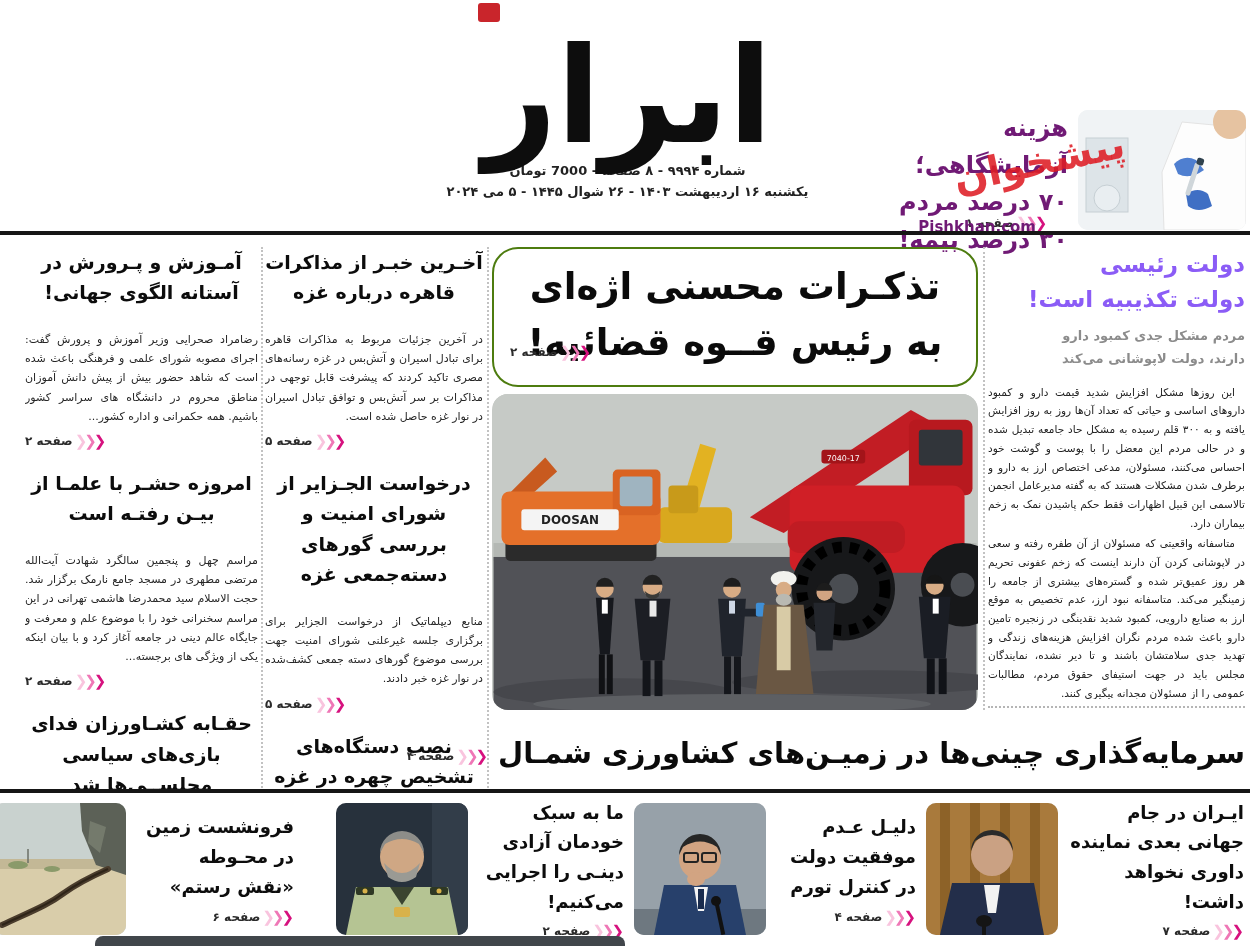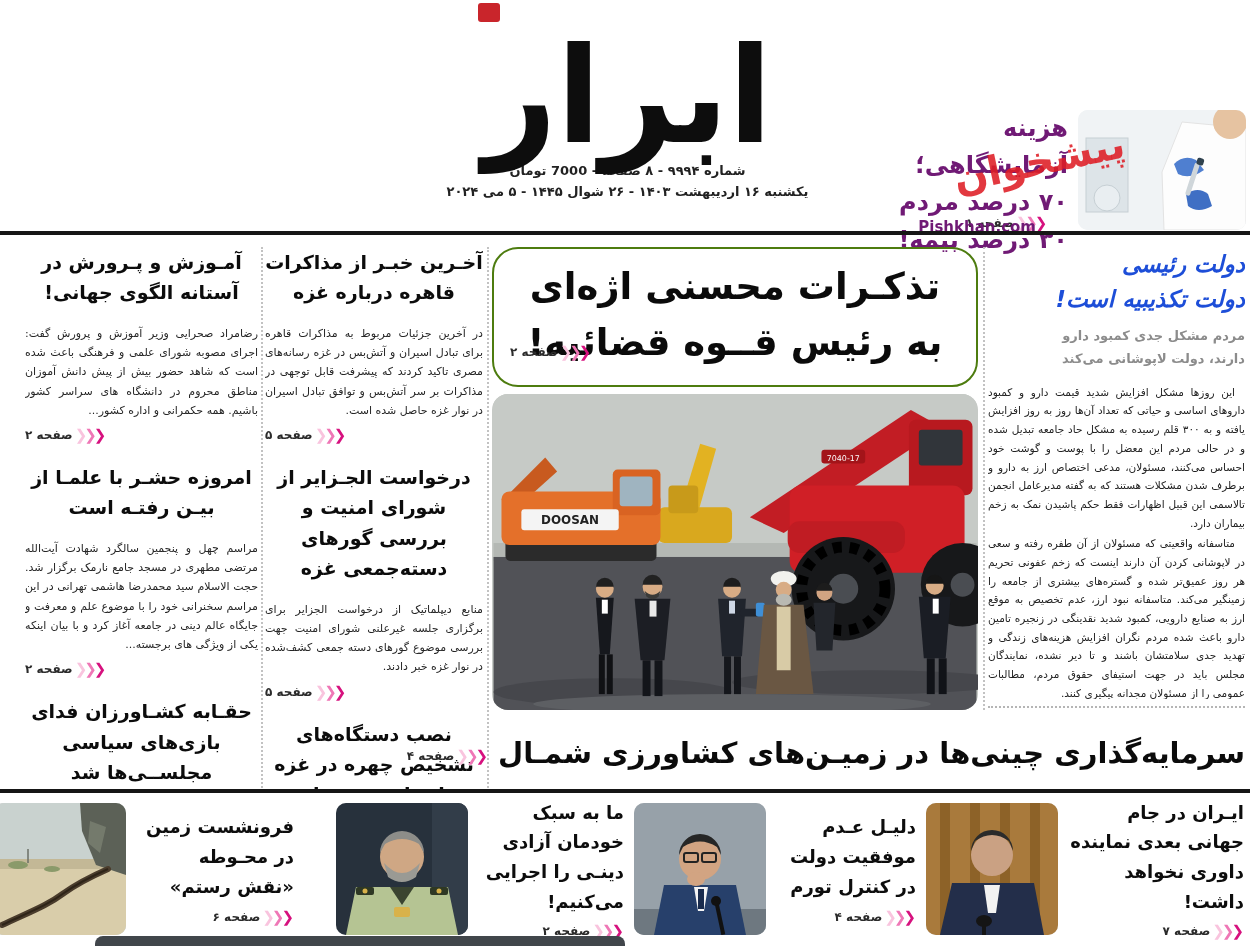--- a/index.html
+++ b/index.html
@@ -42,32 +42,32 @@
 
   
   .lead-box{position:absolute;left:492px;top:247px;width:486px;height:140px;border:2px solid #4d7c0f;border-radius:26px;box-sizing:border-box;}
   .lead-head{margin-top:10px;text-align:center;font-size:37px;font-weight:bold;line-height:1.5;color:#0b0b0b;}
   .lead-ref{position:absolute;left:16px;bottom:24px;}
   .lead-photo{position:absolute;left:492px;top:394px;width:486px;height:316px;border-radius:16px;overflow:hidden;background:#c6cac6;}
   .lead-photo svg{display:block;}
 
   
   .rcol{position:absolute;left:988px;top:247px;width:257px;height:452px;overflow:hidden;}
-  .rcol-head{font-size:23px;font-weight:bold;line-height:1.5;text-align:right;color:#1d4ed8;font-style:italic;}
+  .rcol-head{font-size:23px;font-weight:bold;line-height:1.5;text-align:right;color:#8b5cf6;}
   .rcol-sub{margin-top:8px;font-size:13px;font-weight:bold;line-height:1.8;color:#8c8c8c;text-align:right;}
   .rcol-body{margin-top:12px;font-size:10.5px;line-height:1.78;text-align:justify;color:#222;}
   .rcol-body p{margin:0 0 2px 0;text-indent:10px;}
 
   
   .ncol{position:absolute;top:247px;overflow:hidden;height:545px;}
   .ncol.left{left:25px;width:233px;}
   .ncol.mid{left:265px;width:218px;}
   .art{margin-bottom:18px;}
   .art-title{font-size:19px;font-weight:bold;line-height:1.6;text-align:center;color:#0c0c0c;}
-  .art-body{margin-top:16px;font-size:11px;line-height:1.75;text-align:justify;color:#262626;}
+  .art-body{margin-top:22px;font-size:11px;line-height:1.75;text-align:justify;color:#262626;}
 
   
   .banner{position:absolute;left:492px;top:723px;width:753px;height:60px;display:flex;align-items:center;}
   .banner-head{font-size:29px;font-weight:bold;color:#0b0b0b;white-space:nowrap;}
   .banner .pref-row{margin:6px 10px 0 0;white-space:nowrap;}
 
   
   .bottom-row{position:absolute;left:20px;right:6px;top:800px;height:138px;display:flex;gap:10px;}
   .card{display:flex;gap:10px;align-items:center;}
   .card .txt{flex:1;min-width:0;}

